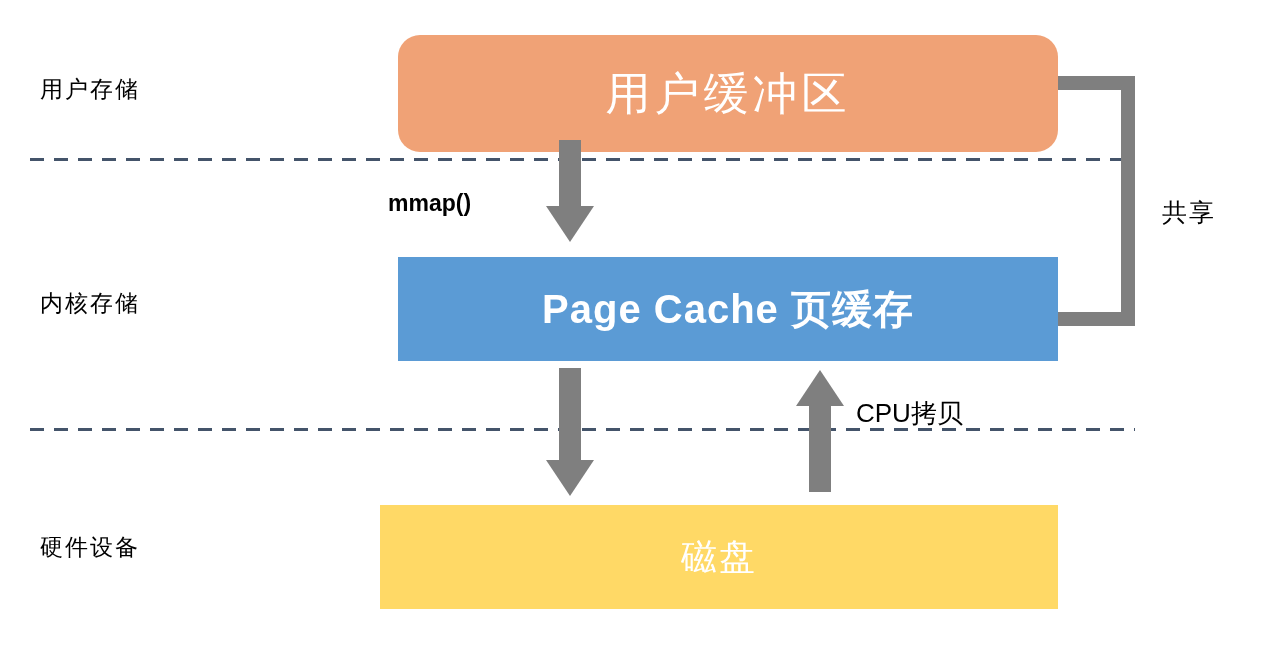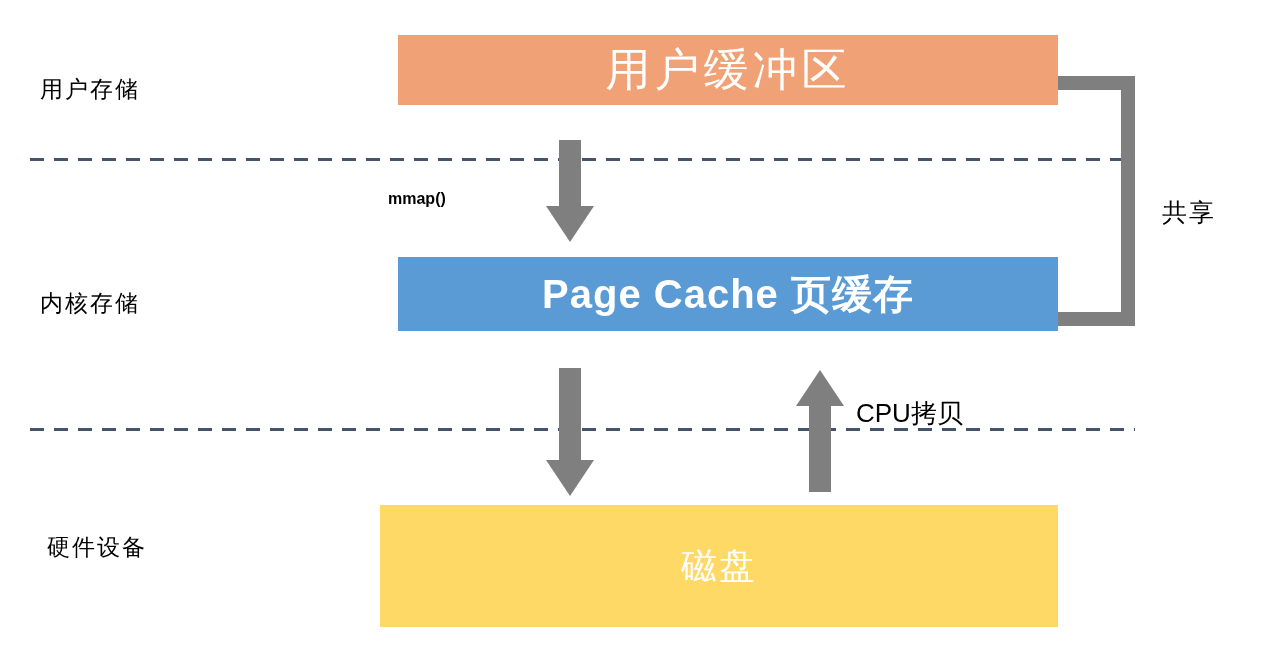--- a/index.html
+++ b/index.html
@@ -19,21 +19,21 @@
   .layer-label {
     position: absolute;
     left: 40px;
     font-size: 23px;
     color: var(--label-text, #000);
     letter-spacing: 2px;
     white-space: nowrap;
   }
   #layer-label-user { top: 74px; }
   #layer-label-kernel { top: 288px; }
-  #layer-label-hardware { top: 532px; margin-left: 7px; }
+  #layer-label-hardware { top: 532px; }
 
   
   .dashed-line {
     position: absolute;
     left: 30px;
     width: 1105px;
     height: 3px;
     background: repeating-linear-gradient(
       to right,
       var(--dashed-line, #44546A) 0 14px,
@@ -47,34 +47,35 @@
   .box {
     position: absolute;
     display: flex;
     align-items: center;
     justify-content: center;
     color: var(--box-text, #fff);
     text-align: center;
     z-index: 2;
   }
   .box-user-buffer {
-    left: 398px; top: 35px; width: 660px; height: 70px;
+    left: 398px; top: 35px; width: 660px; height: 117px;
     background: var(--user-buffer-box, #F0A276);
     font-size: 45px;
     letter-spacing: 4px;
+    border-radius: 22px;
   }
   .box-page-cache {
-    left: 398px; top: 257px; width: 660px; height: 74px;
+    left: 398px; top: 257px; width: 660px; height: 104px;
     background: var(--page-cache-box, #5B9BD5);
     font-size: 40px;
     font-weight: bold;
     letter-spacing: 1px;
   }
   .box-disk {
-    left: 380px; top: 505px; width: 678px; height: 122px;
+    left: 380px; top: 505px; width: 678px; height: 104px;
     background: var(--disk-box, #FFD966);
     font-size: 36px;
     letter-spacing: 2px;
   }
 
   
   .arrow {
     position: absolute;
     width: 48px;
     display: flex;
@@ -102,21 +103,21 @@
   #arrow-read  { left: 796px; top: 370px; }
   #arrow-read .shaft  { height: 86px; }
 
   
   .annotation {
     position: absolute;
     color: var(--label-text, #000);
     white-space: nowrap;
     z-index: 4;
   }
-  #label-mmap     { left: 388px; top: 190px; font-size: 16px; font-weight: bold; }
+  #label-mmap     { left: 388px; top: 190px; font-size: 23px; font-weight: bold; }
   #label-cpu-copy { left: 856px; top: 396px; font-size: 26px; }
   #label-shared   { left: 1162px; top: 196px; font-size: 25px; letter-spacing: 2px; }
 
   
   .bracket {
     position: absolute;
     left: 1057px; top: 76px;
     width: 64px; height: 222px;
     border-top: 14px solid var(--bracket, #7F7F7F);
     border-right: 14px solid var(--bracket, #7F7F7F);

